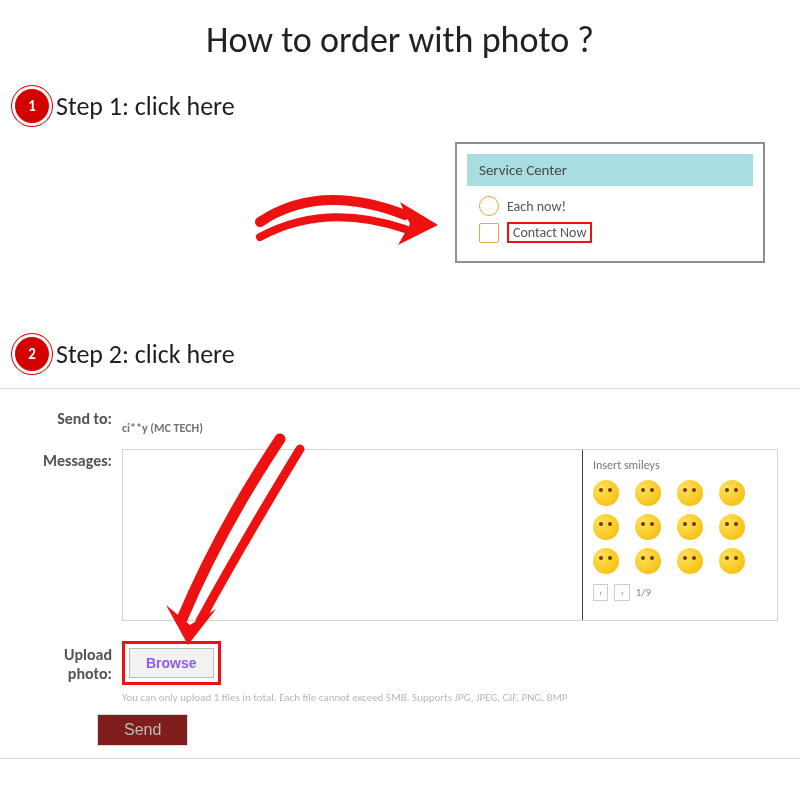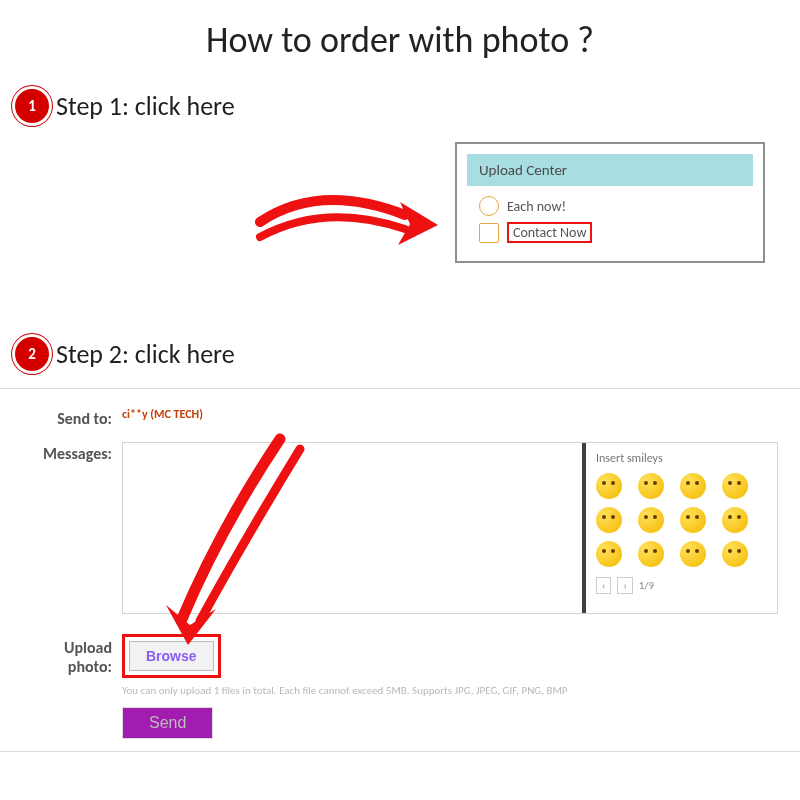--- a/index.html
+++ b/index.html
@@ -15,36 +15,36 @@
   .svc-row{display:flex;align-items:center;margin-bottom:6px;font-size:14px;color:#555;}
   .svc-icon{width:18px;height:18px;border-radius:50%;margin-right:8px;display:inline-block;}
   .icon-face{border:1.5px solid #e8a640;background:#fff;}
   .icon-mail{border-radius:2px;border:1.5px solid #e8a640;background:#fff;}
   .contact-highlight{border:2px solid #e11;padding:0 4px;}
   .red-arrow-1{position:absolute;top:35px;left:250px;}
   .step2-wrap{margin-top:16px;}
   .form-panel{border-top:1px solid #d9d9d9;border-bottom:1px solid #d9d9d9;margin-top:18px;padding:18px 22px 12px 22px;position:relative;}
   .form-line{display:flex;align-items:flex-start;margin-bottom:14px;font-size:13px;color:#555;}
   .form-label{width:90px;font-weight:bold;text-align:right;padding-right:10px;padding-top:2px;color:#555;font-size:16px;}
-  .sendto-val{font-size:12px;color:#c2410c;font-weight:bold;}
+  .sendto-val{font-size:12px;color:#737373;font-weight:bold;margin-top:14px;}
   .msg-box{flex:1;height:170px;border:1px solid #d4d4d4;background:#fff;position:relative;display:flex;}
   .msg-textarea{flex:1;}
-  .smileys-panel{width:195px;border-left:4px solid #404040;padding:8px 10px;box-sizing:border-box;}
+  .smileys-panel{width:195px;border-left:1px solid #404040;padding:8px 10px;box-sizing:border-box;}
   .smileys-title{font-size:12px;color:#777;margin-bottom:8px;}
   .smiley-grid{display:grid;grid-template-columns:repeat(4,30px);gap:8px 12px;}
   .smiley{width:26px;height:26px;border-radius:50%;background:radial-gradient(circle at 30% 30%,#ffe15a,#f5b800);display:inline-block;position:relative;}
   .smiley::before,.smiley::after{content:"";position:absolute;background:#6b3b00;border-radius:50%;}
   .sm-a::before{width:4px;height:4px;top:8px;left:6px;} .sm-a::after{width:4px;height:4px;top:8px;left:15px;}
   .pager{margin-top:10px;font-size:11px;color:#888;display:flex;align-items:center;gap:6px;}
   .pager .pg-btn{border:1px solid #ccc;padding:1px 5px;font-size:10px;cursor:pointer;}
   .upload-row{display:flex;align-items:center;margin-top:20px;}
   .browse-btn{background:#f2f2f2;border:1px solid #bcbcbc;padding:6px 16px;font-size:14px;font-weight:bold;color:#8b5cf6;cursor:pointer;}
   .browse-highlight{border:3px solid #e11;padding:4px;display:inline-block;}
   .hint{font-size:11px;color:#b8b8b8;margin-left:100px;margin-top:6px;}
-  .send-btn{background:#a21caf;border:1px solid #dadada;color:#bcbcbc;font-size:16px;padding:6px 26px;margin-left:100px;margin-top:10px;cursor:default;}
+  .send-btn{background:#7f1d1d;border:1px solid #dadada;color:#bcbcbc;font-size:16px;padding:6px 26px;margin-left:75px;margin-top:10px;cursor:default;}
   .red-arrow-2{position:absolute;top:40px;left:160px;z-index:5;}
 </style>
 </head>
 <body>
 
 <div class="title">How to order with photo ?</div>
 
 <div class="step-row">
   <div class="step-badge">
       <span>1</span>
@@ -52,21 +52,21 @@
   <div class="step-label">Step 1: click here</div>
 </div>
 
 <div class="service-area">
   <svg class="red-arrow-1" width="190" height="110">
     <path d="M10 55 Q 70 15 155 48" stroke="#e11" stroke-width="10" fill="none" stroke-linecap="round"></path>
     <path d="M10 70 Q 75 35 155 62" stroke="#e11" stroke-width="8" fill="none" stroke-linecap="round"></path>
     <polygon points="150,35 188,58 148,78 160,57" fill="#e11"></polygon>
   </svg>
   <div class="service-box">
-    <div class="service-header">Upload Center</div>
+    <div class="service-header">Service Center</div>
     <div class="service-items">
       <div class="svc-row">
         <span class="svc-icon icon-face"></span>
         <span>Each now!</span>
       </div>
       <div class="svc-row">
         <span class="svc-icon icon-mail"></span>
         <span class="contact-highlight"><span>Contact Now</span></span>
       </div>
     </div>

